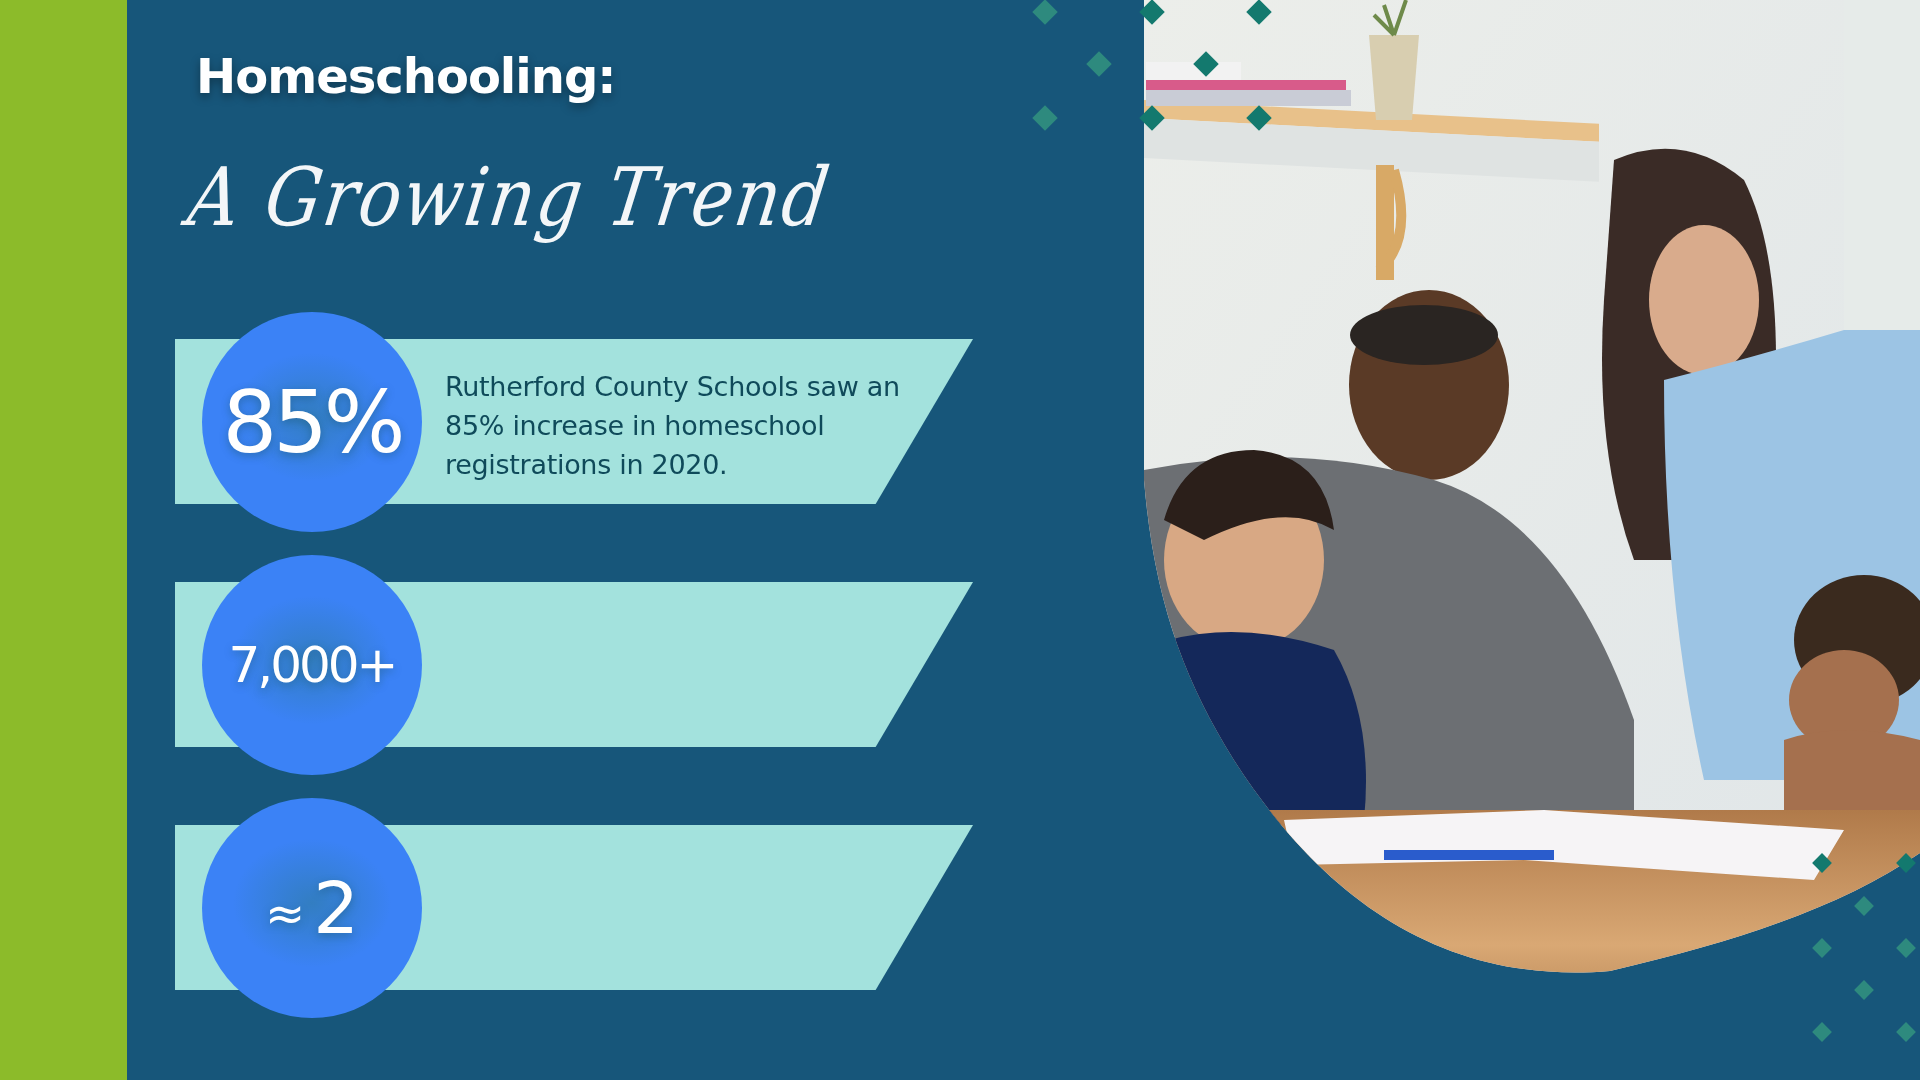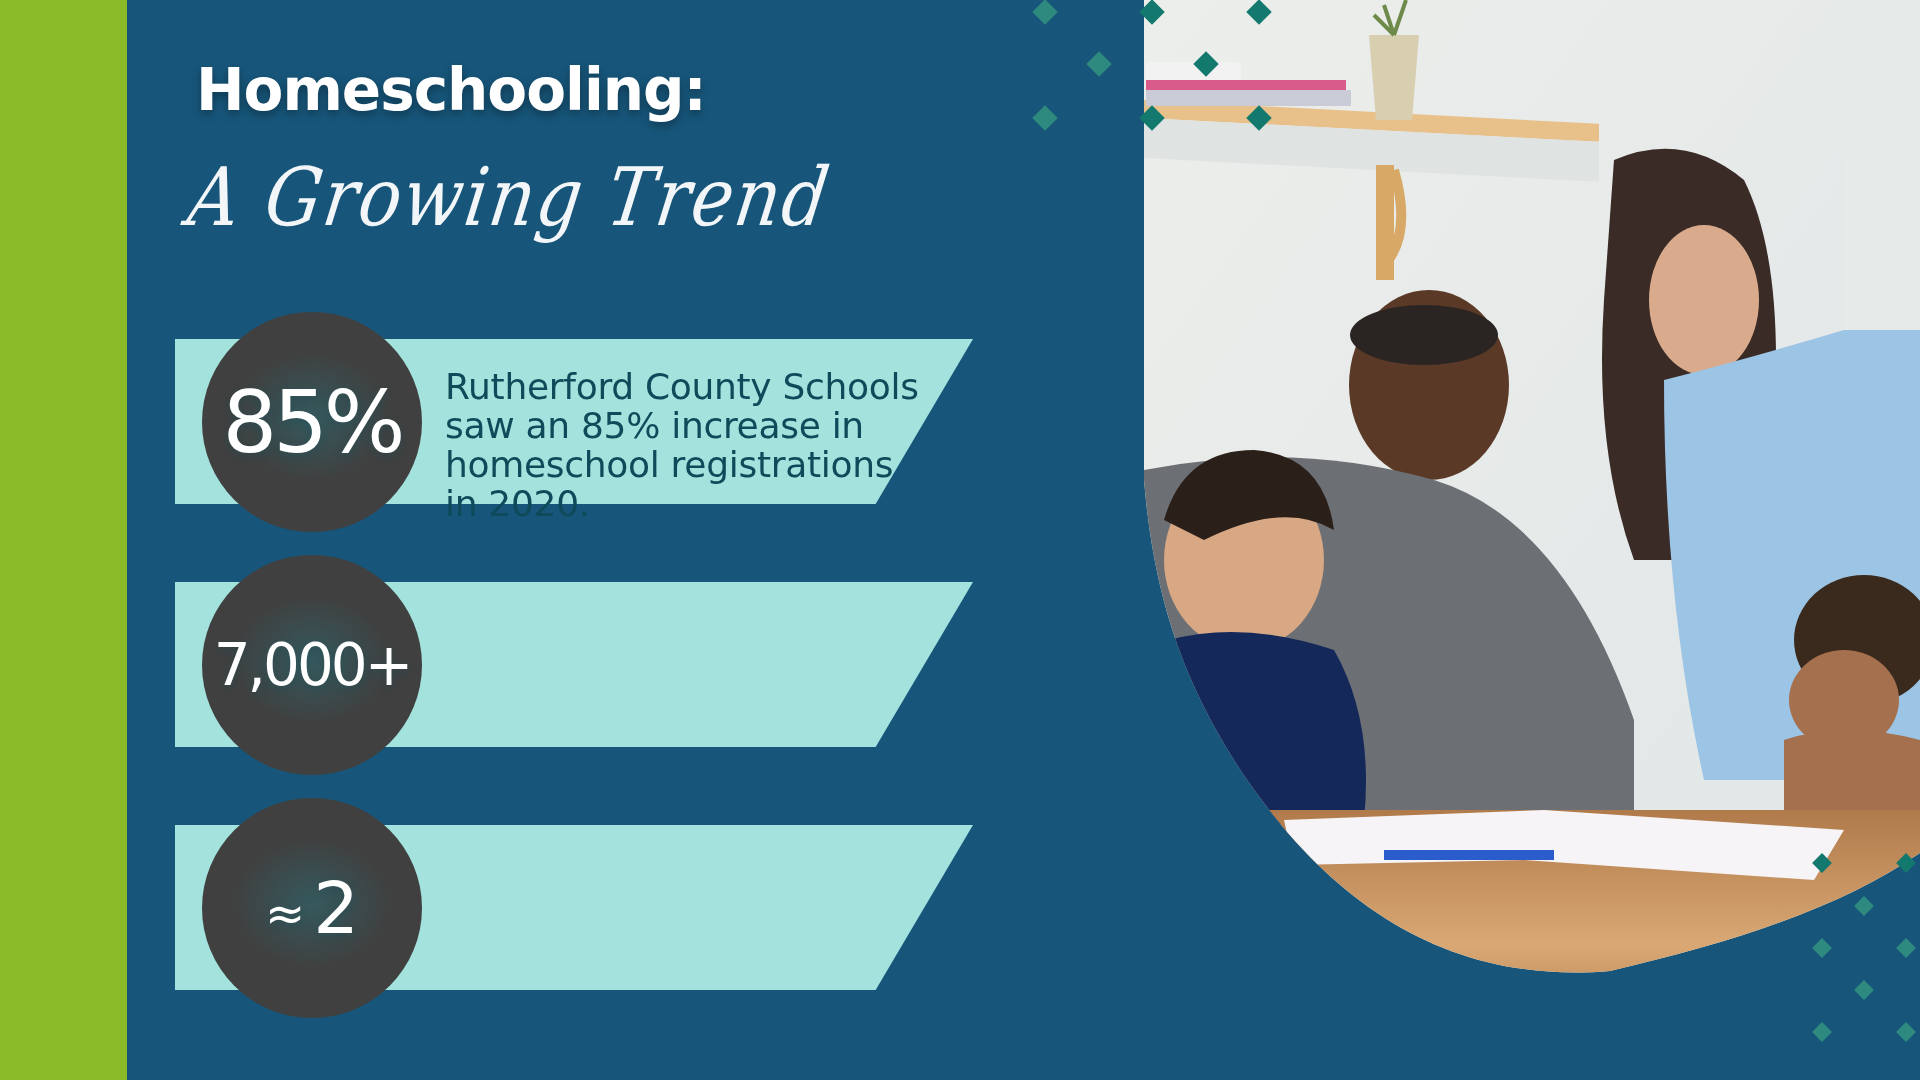--- a/index.html
+++ b/index.html
@@ -1,29 +1,29 @@
 <!DOCTYPE html>
 <html><head>
 <meta charset="utf-8">
 <style>
   html,body{margin:0;padding:0;}
   body{width:1920px;height:1080px;overflow:hidden;background:#17567a;position:relative;font-family:"Liberation Sans",sans-serif;}
   .green-bar{position:absolute;left:0;top:0;width:127px;height:1080px;background:#8cbb2a;}
   .navy{position:absolute;left:127px;top:0;right:0;bottom:0;background:#17567a;}
-  .title{position:absolute;left:196px;top:56px;font-family:"DejaVu Sans",sans-serif;font-weight:bold;font-size:58px;color:#ffffff;letter-spacing:-1px;text-shadow:0 4px 10px rgba(0,0,0,0.35);white-space:nowrap;}
+  .title{position:absolute;left:196px;top:48px;font-family:"DejaVu Sans",sans-serif;font-weight:bold;font-size:48px;color:#ffffff;letter-spacing:-1px;text-shadow:0 4px 10px rgba(0,0,0,0.35);white-space:nowrap;}
   .subtitle{position:absolute;left:196px;top:150px;font-family:"DejaVu Serif",serif;font-style:italic;font-size:70px;color:#ffffff;font-weight:normal;letter-spacing:2px;transform:skewX(-8deg) scaleY(1.15);transform-origin:left top;opacity:0.95;white-space:nowrap;}
   .stat{position:absolute;left:175px;width:800px;height:165px;}
   .stat .band{position:absolute;left:0;top:0;width:798px;height:165px;background:#a3e2dd;clip-path:polygon(0 0,100% 0,87.8% 100%,0 100%);}
-  .stat .circle{position:absolute;left:27px;top:-27px;width:220px;height:220px;border-radius:50%;background:#404040;box-shadow:0 0 0 rgba(0,0,0,0);display:flex;align-items:center;justify-content:center;}
+  .stat .circle{position:absolute;left:27px;top:-27px;width:220px;height:220px;border-radius:50%;background:#3b82f6;box-shadow:0 0 0 rgba(0,0,0,0);display:flex;align-items:center;justify-content:center;}
   .stat .circle .glow{position:absolute;left:30px;top:40px;width:160px;height:130px;border-radius:50%;background:radial-gradient(ellipse at center,rgba(40,120,130,0.45) 0%,rgba(88,200,204,0) 70%);}
   .stat .value{position:relative;color:#ffffff;font-family:"DejaVu Sans",sans-serif;font-size:86px;letter-spacing:-4px;text-shadow:0 3px 8px rgba(20,80,90,0.4);white-space:nowrap;}
-  .stat .value.mid{font-size:58px;letter-spacing:-3px;}
+  .stat .value.mid{font-size:50px;letter-spacing:-3px;}
   .stat .value.approx{font-size:72px;letter-spacing:0;}
   .stat .value.approx .sym{font-size:48px;vertical-align:middle;margin-right:8px;}
-  .stat .desc{position:absolute;left:270px;top:28px;width:490px;color:#0f4a5a;font-family:"DejaVu Sans",sans-serif;font-size:36px;line-height:39px;letter-spacing:-0.3px;}
+  .stat .desc{position:absolute;left:270px;top:28px;width:490px;color:#0f4a5a;font-family:"DejaVu Sans",sans-serif;font-size:27px;line-height:39px;letter-spacing:-0.3px;}
   .photo{position:absolute;left:1144px;top:0;width:776px;height:1080px;clip-path:path('M0 0 L776 0 L776 853 C 700 905 600 940 466 971 C 300 985 180 900 90 760 C 40 680 10 600 0 480 Z');overflow:hidden;}
   .diamond{position:absolute;width:18px;height:18px;transform:rotate(45deg);}
 </style>
 </head>
 <body>
 
 <div class="green-bar"></div>
 <div class="navy"></div>
 
 <div class="photo">

